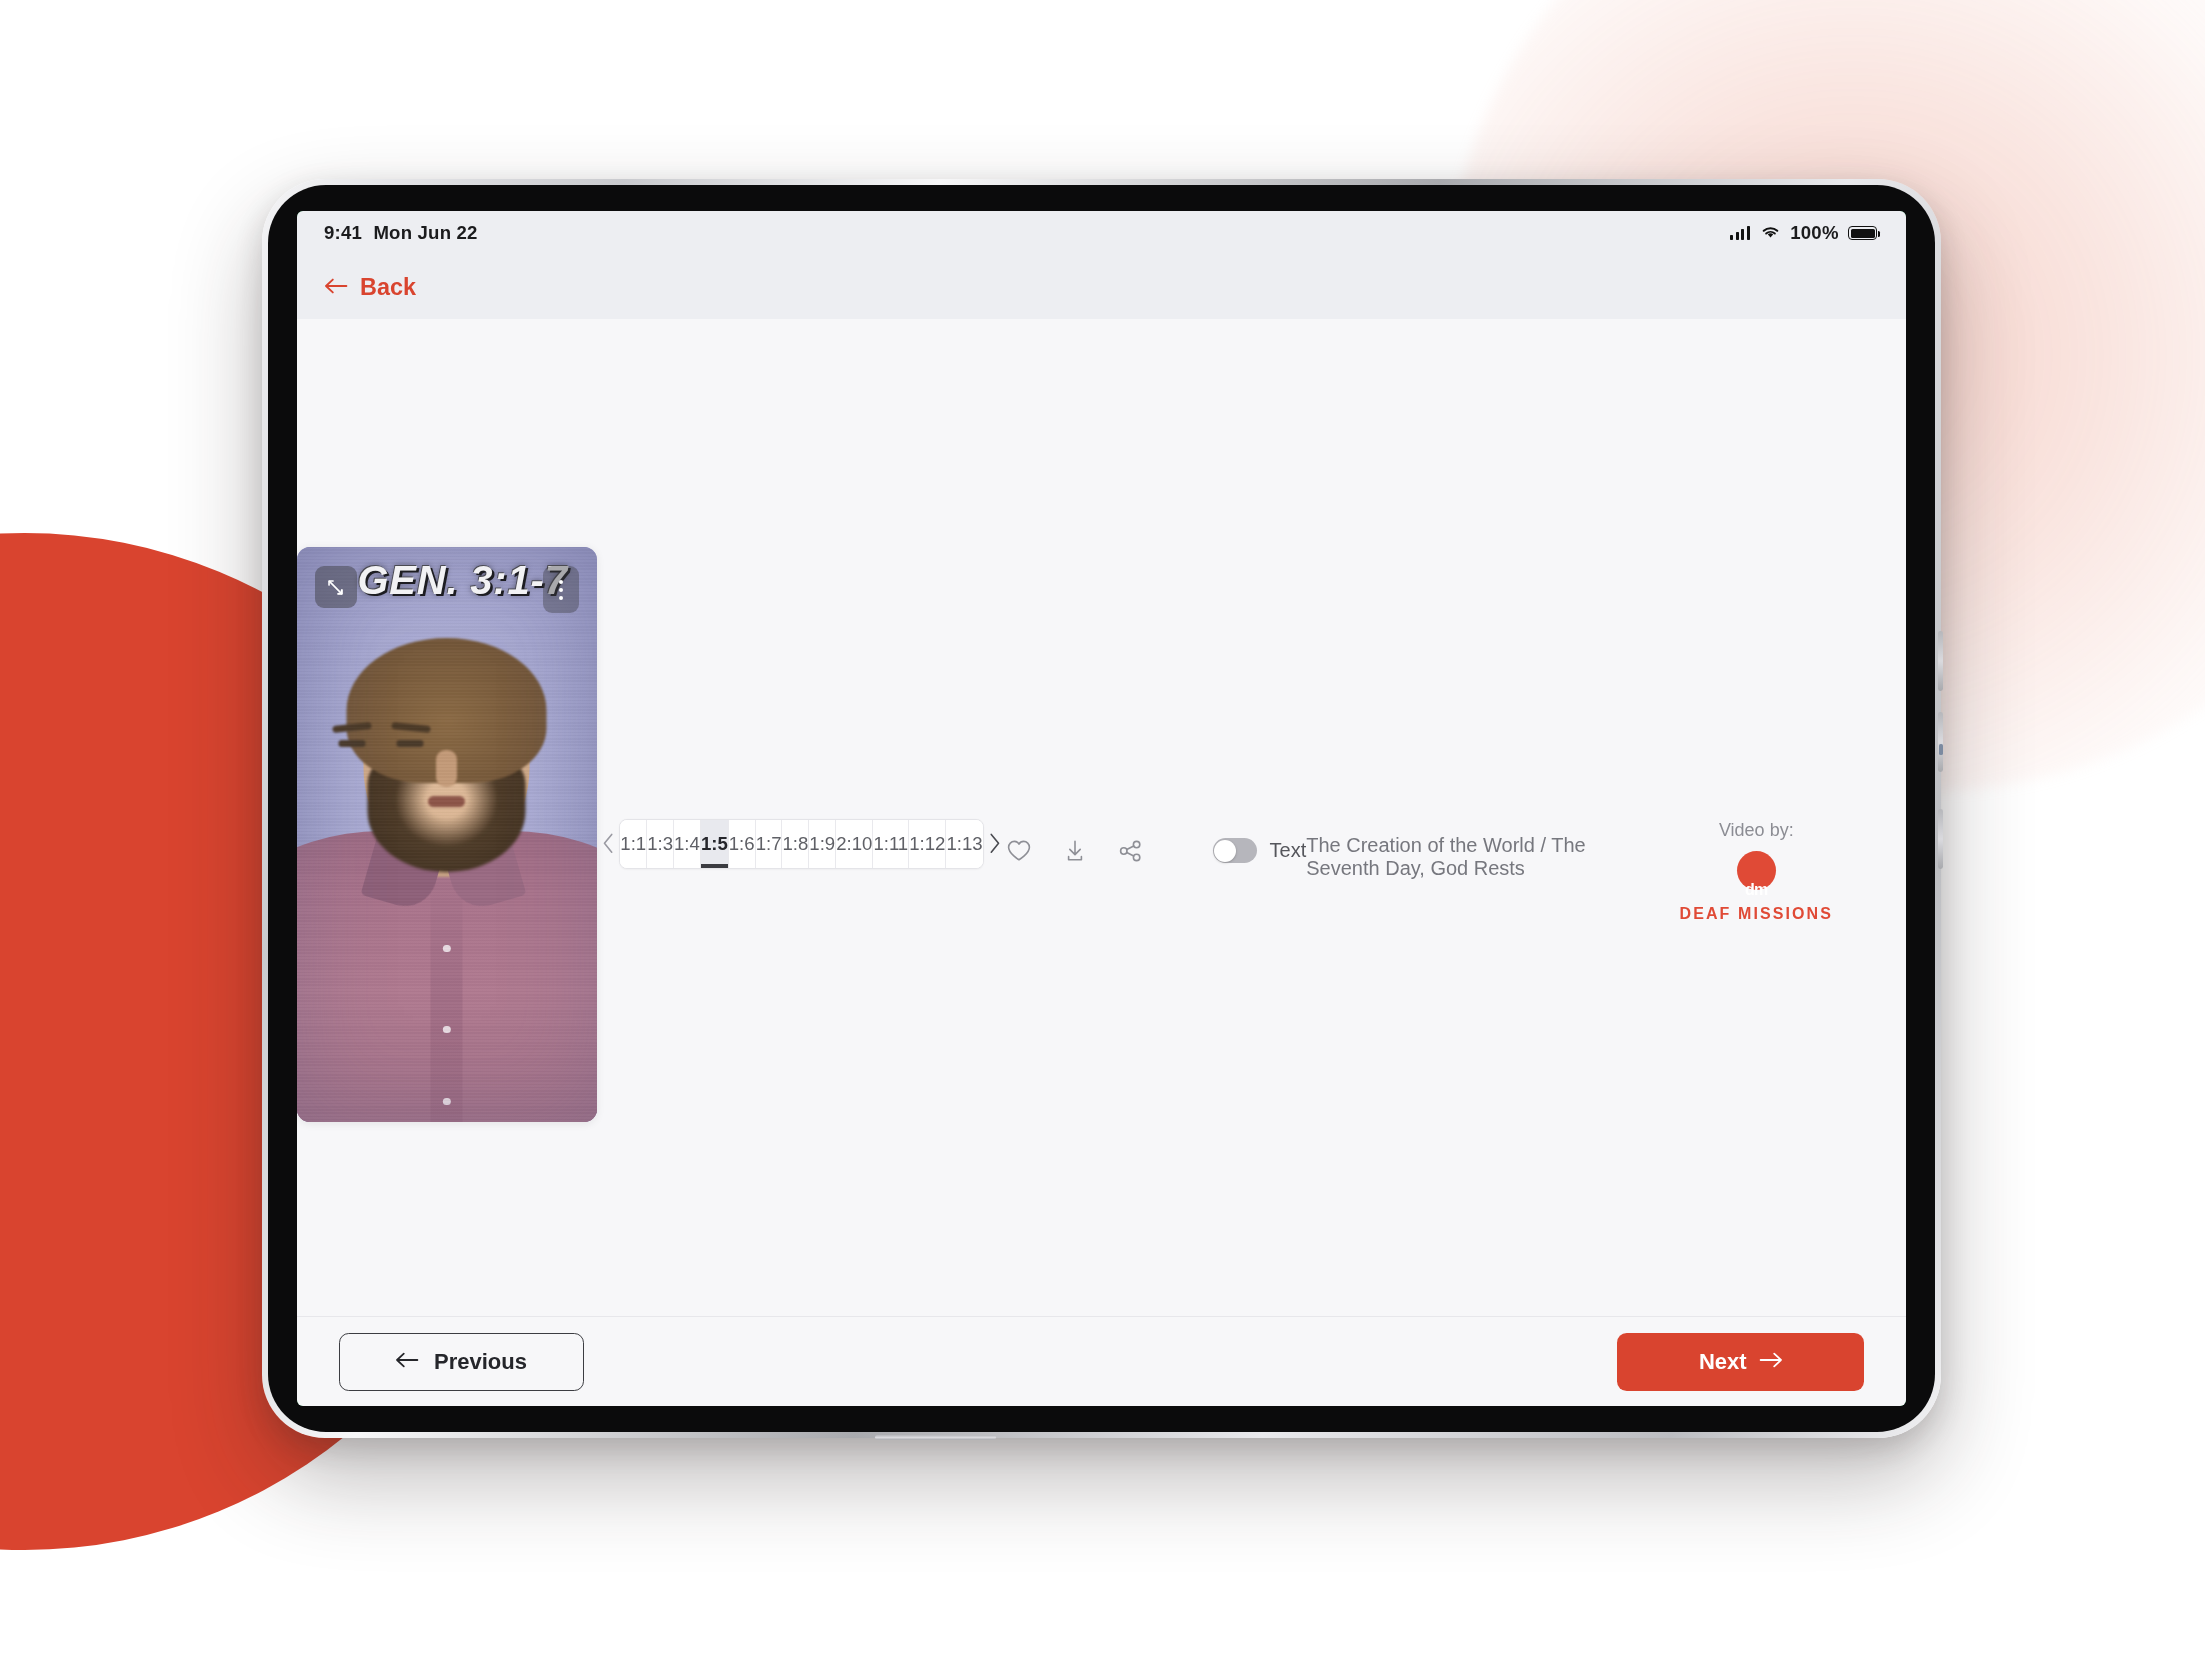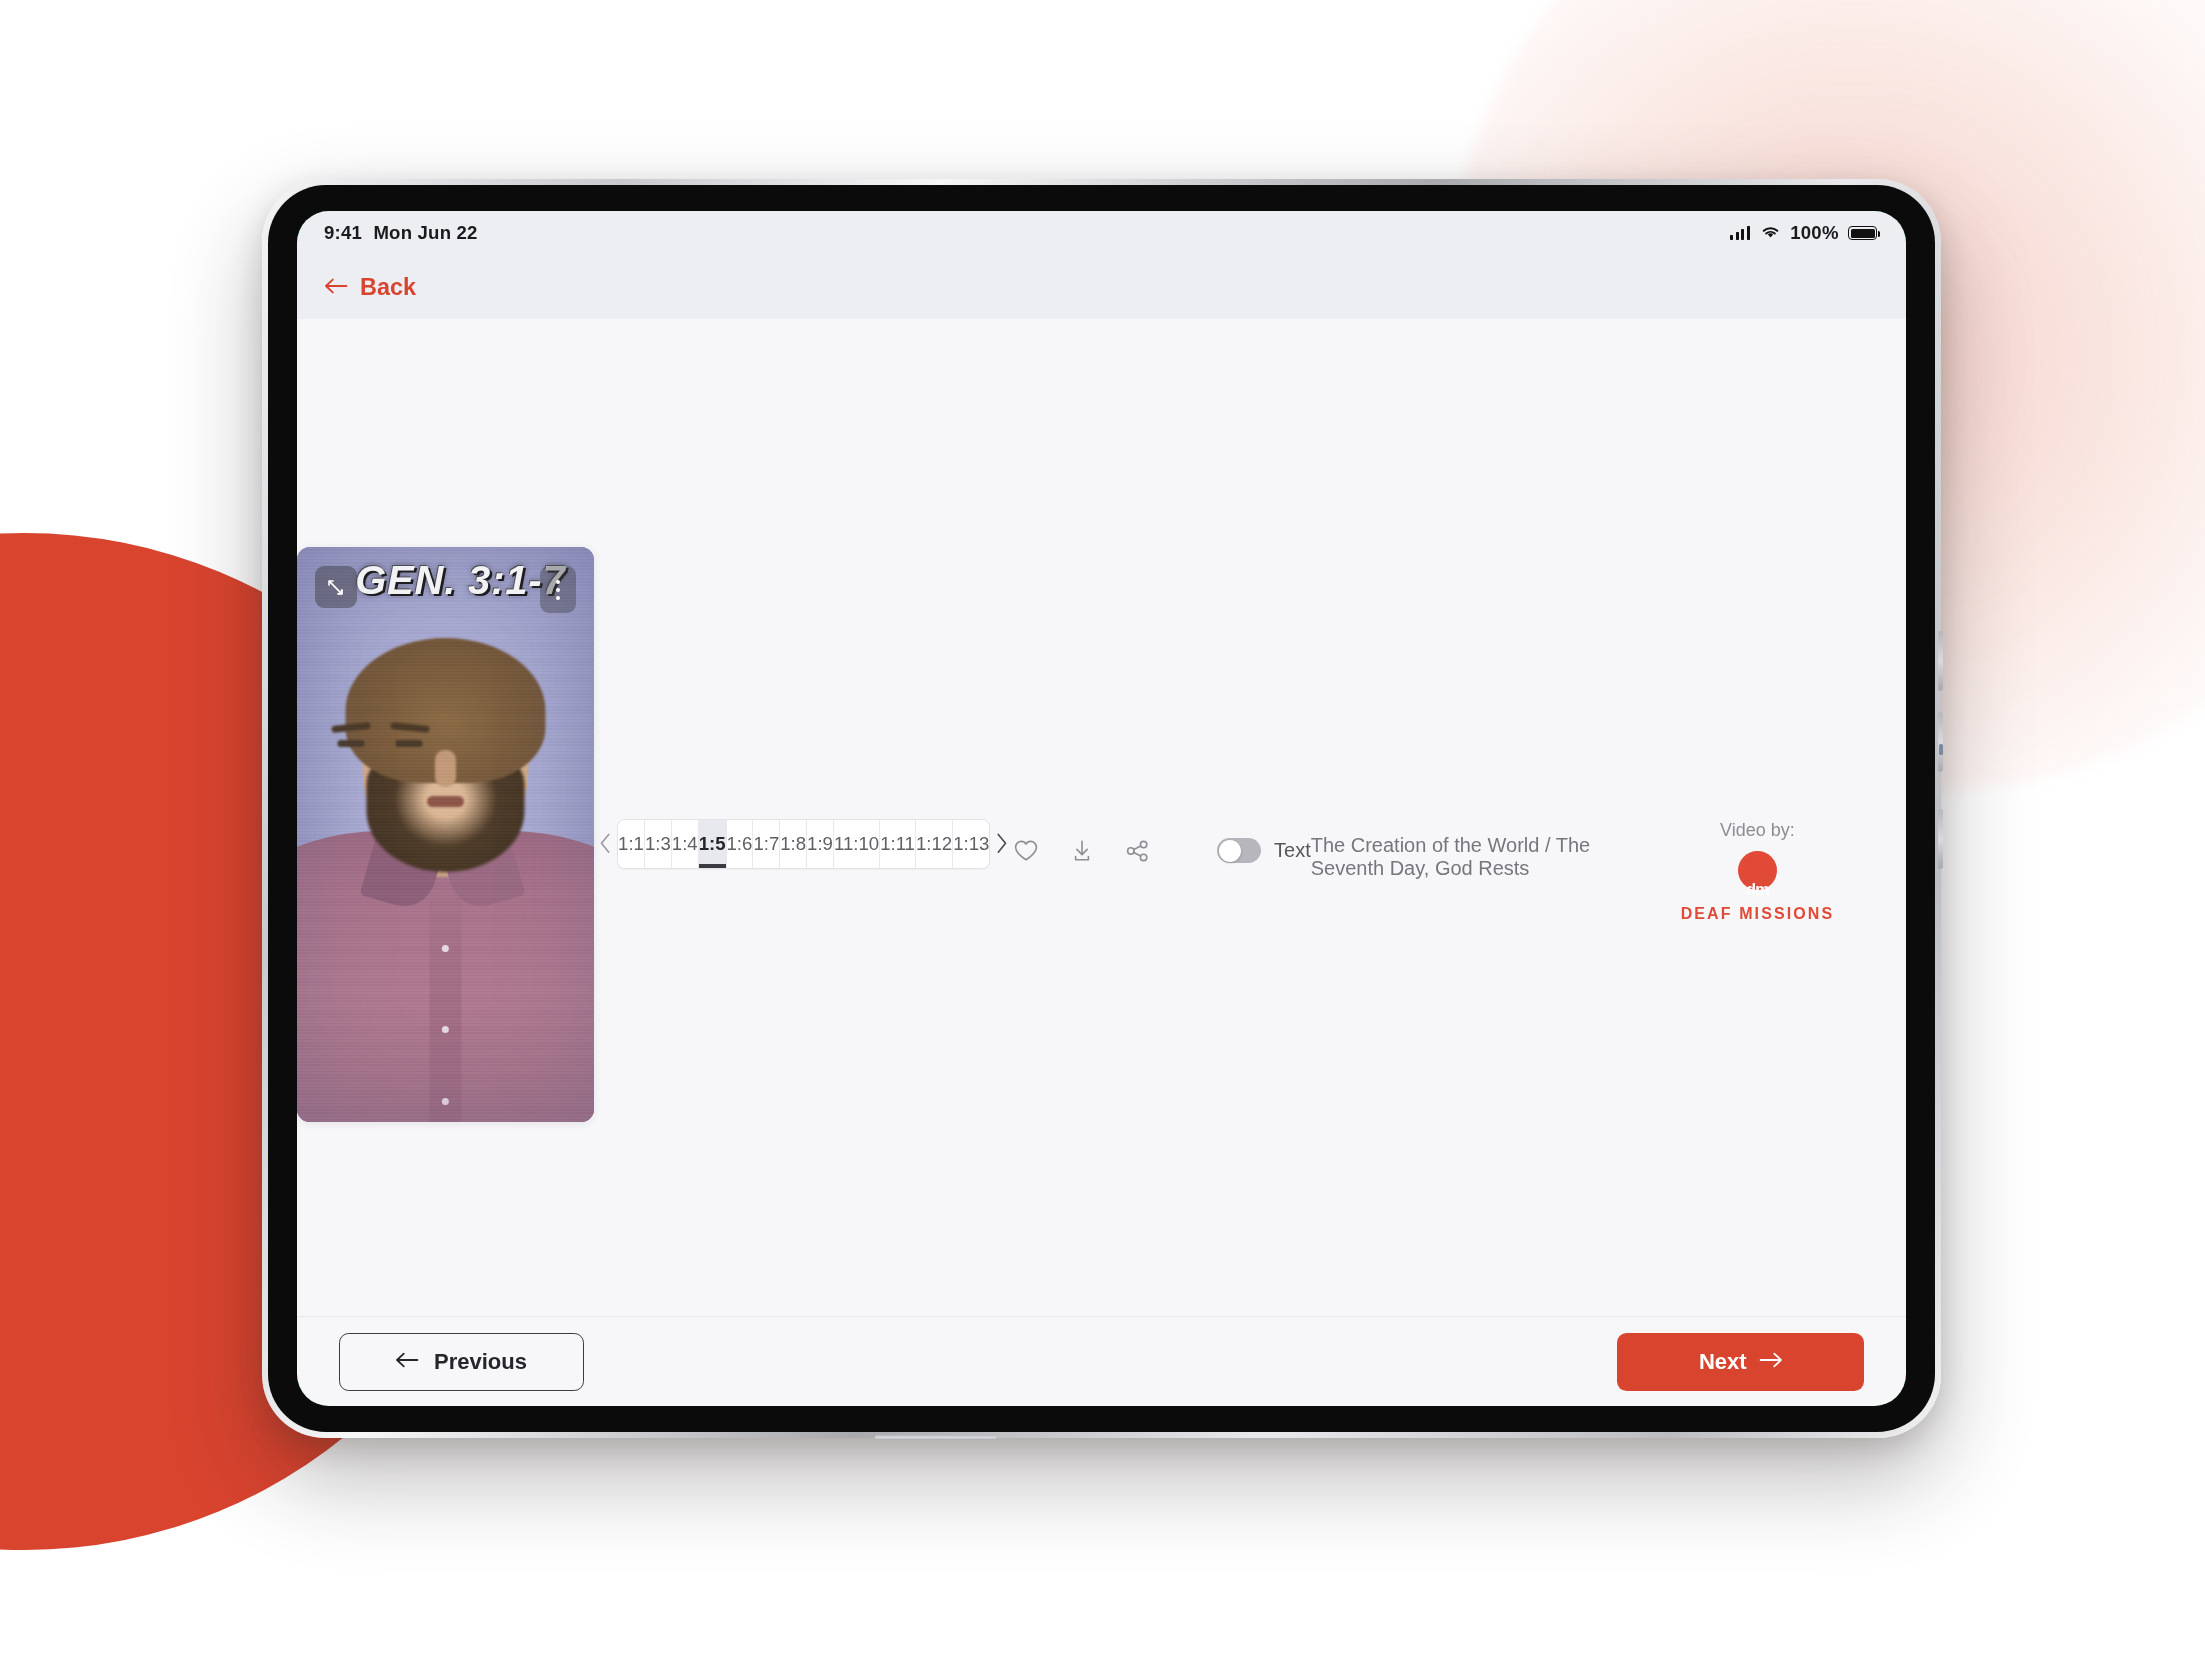--- a/index.html
+++ b/index.html
@@ -33,21 +33,21 @@
     box-shadow:0 40px 89px rgba(40,30,30,0.30), 0 9.7px 27.4px rgba(40,30,30,0.16);
   }
   .device-inner{
     width:100%; height:100%;
     border-radius:58px;
     background:#0b0b0c;
     padding:26px 29px;
   }
   .screen{
     width:100%; height:100%;
-    border-radius:32px;
+    border-radius:6px;
     background:#15803d;
     overflow:hidden;
     position:relative;
     display:flex; flex-direction:column;
   }
   
   .btn-side{ position:absolute; background:linear-gradient(180deg,#b6b7bb,#dadade,#a8a9ad); border-radius:2.4px; }
   .btn-vol-a{ right:-1.6px; top:452px; width:4.8px; height:60px; }
   .btn-vol-b{ right:-1.6px; top:533px; width:4.8px; height:60px; }
   .btn-vol-c{ right:-1.6px; top:630px; width:4.8px; height:60px; }
@@ -398,21 +398,21 @@
           </div>
           <div class="chips">
             <div class="chip">1:1</div>
             <div class="chip">1:3</div>
             <div class="chip">1:4</div>
             <div class="chip active">1:5</div>
             <div class="chip">1:6</div>
             <div class="chip">1:7</div>
             <div class="chip">1:8</div>
             <div class="chip">1:9</div>
-            <div class="chip">11:10</div>
+            <div class="chip">2:10</div>
             <div class="chip">1:11</div>
             <div class="chip">1:12</div>
             <div class="chip">1:13</div>
           </div>
           <div class="chev">
             <svg width="13" height="22.6" viewBox="0 0 16 28">
               <path d="M4 3 L13 14 L4 25" stroke="#4a4b51" stroke-width="2" fill="none" stroke-linecap="round" stroke-linejoin="round"></path>
             </svg>
           </div>
         </div>

